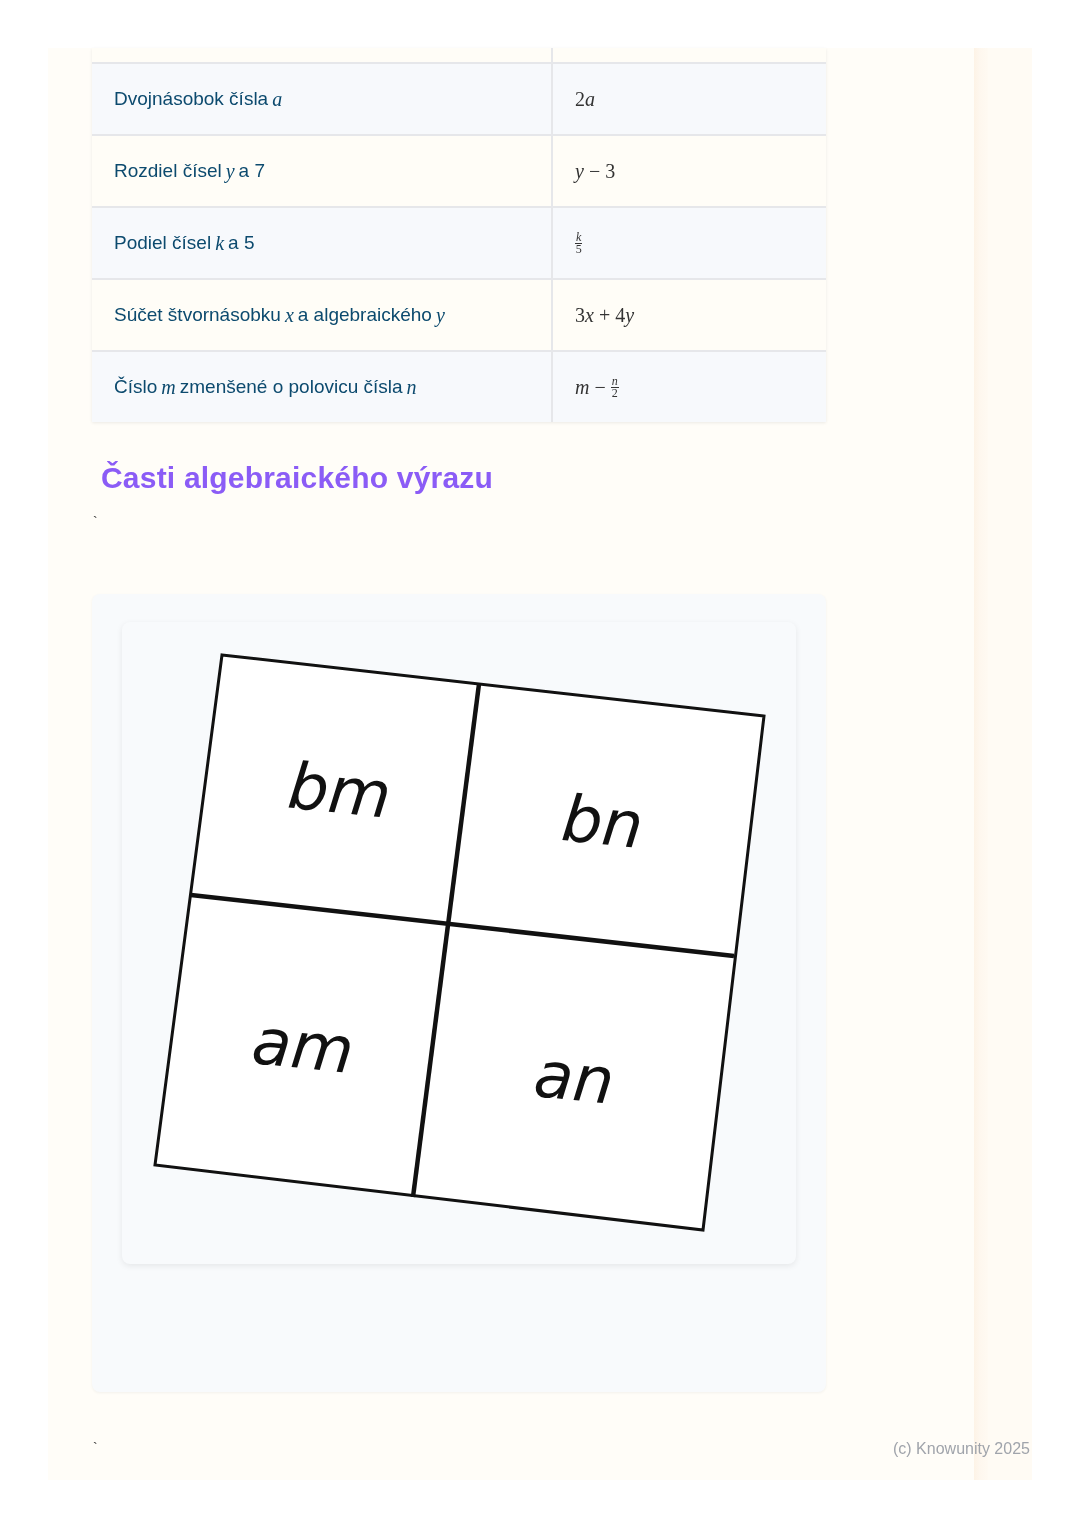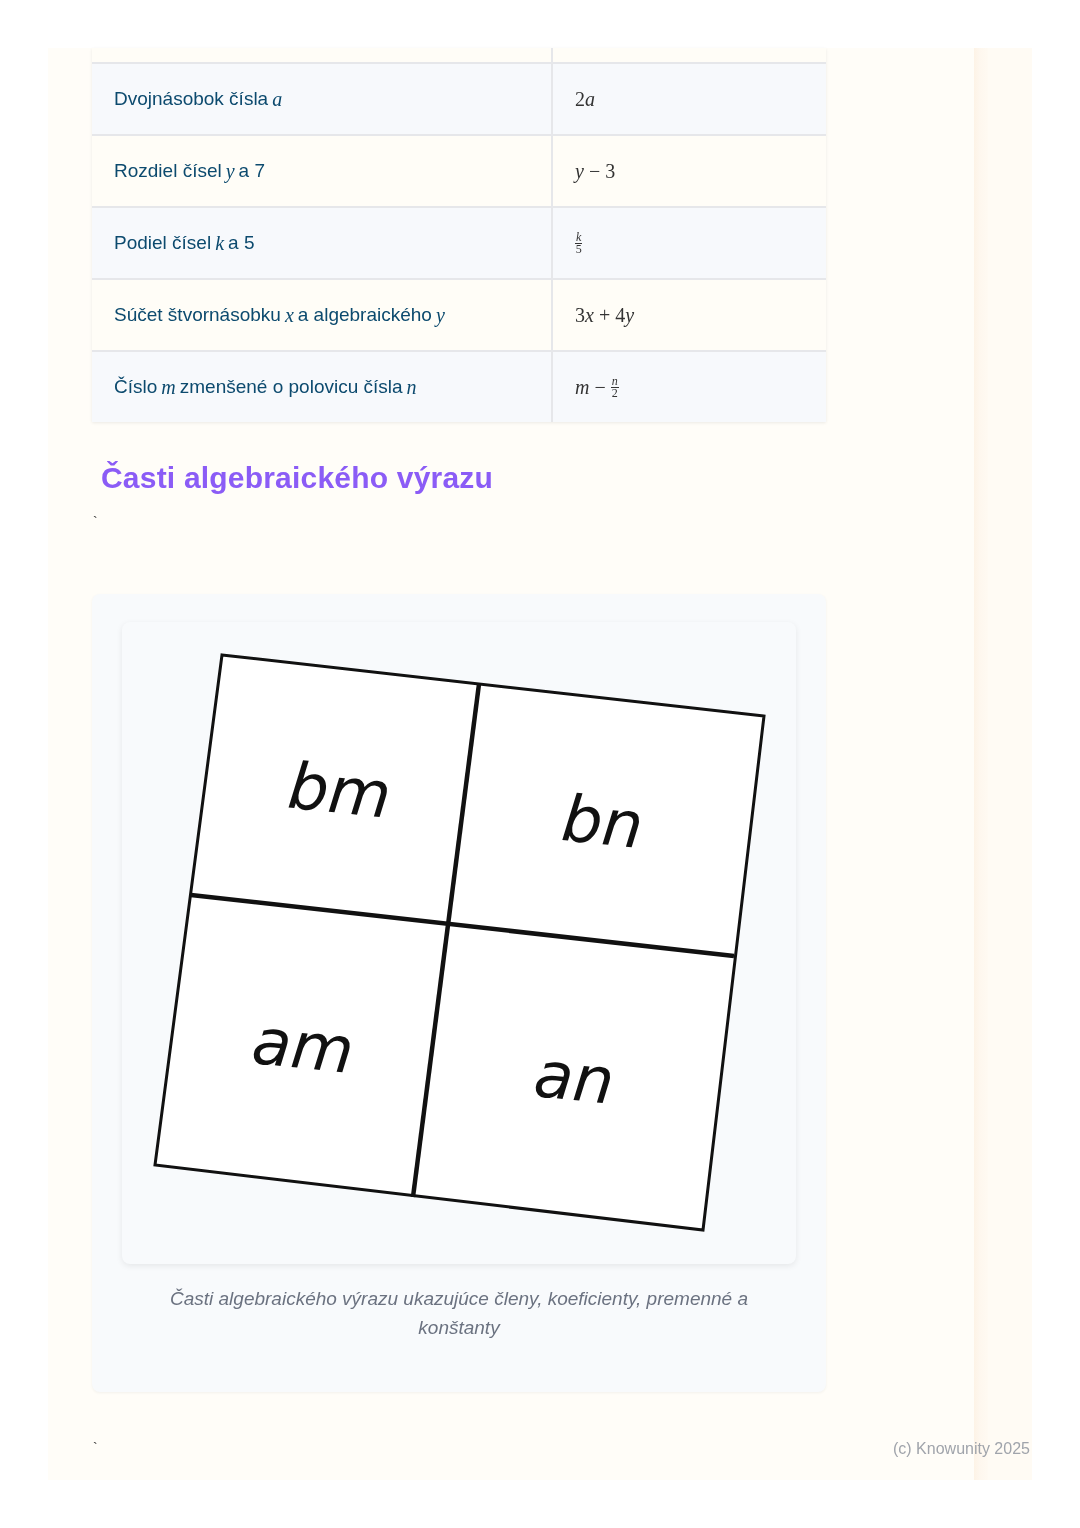--- a/index.html
+++ b/index.html
@@ -150,17 +150,16 @@
       <line x1="357" y1="62" x2="291" y2="575" stroke="#111" stroke-width="4.5"></line>
       <line x1="69" y1="273" x2="612" y2="334" stroke="#111" stroke-width="4.5"></line>
       <g font-family="DejaVu Sans, sans-serif" font-style="italic" font-size="64" fill="#111">
         <text x="166" y="190" transform="rotate(6 210 170)">bm</text>
         <text x="440" y="222" transform="rotate(6 480 200)">bn</text>
         <text x="130" y="445" transform="rotate(6 170 425)">am</text>
         <text x="412" y="478" transform="rotate(6 452 458)">an</text>
       </g>
     </svg>
   </div>
-  <div class="caption">Časti algebraického výrazu ukazujúce členy, koeficienty, premenné a konštanty</div>
 </div>
 
 <span class="tick" style="left:93px; top:1440px;">`</span>
 <div class="footer">(c) Knowunity 2025</div>
 
 </body></html>

